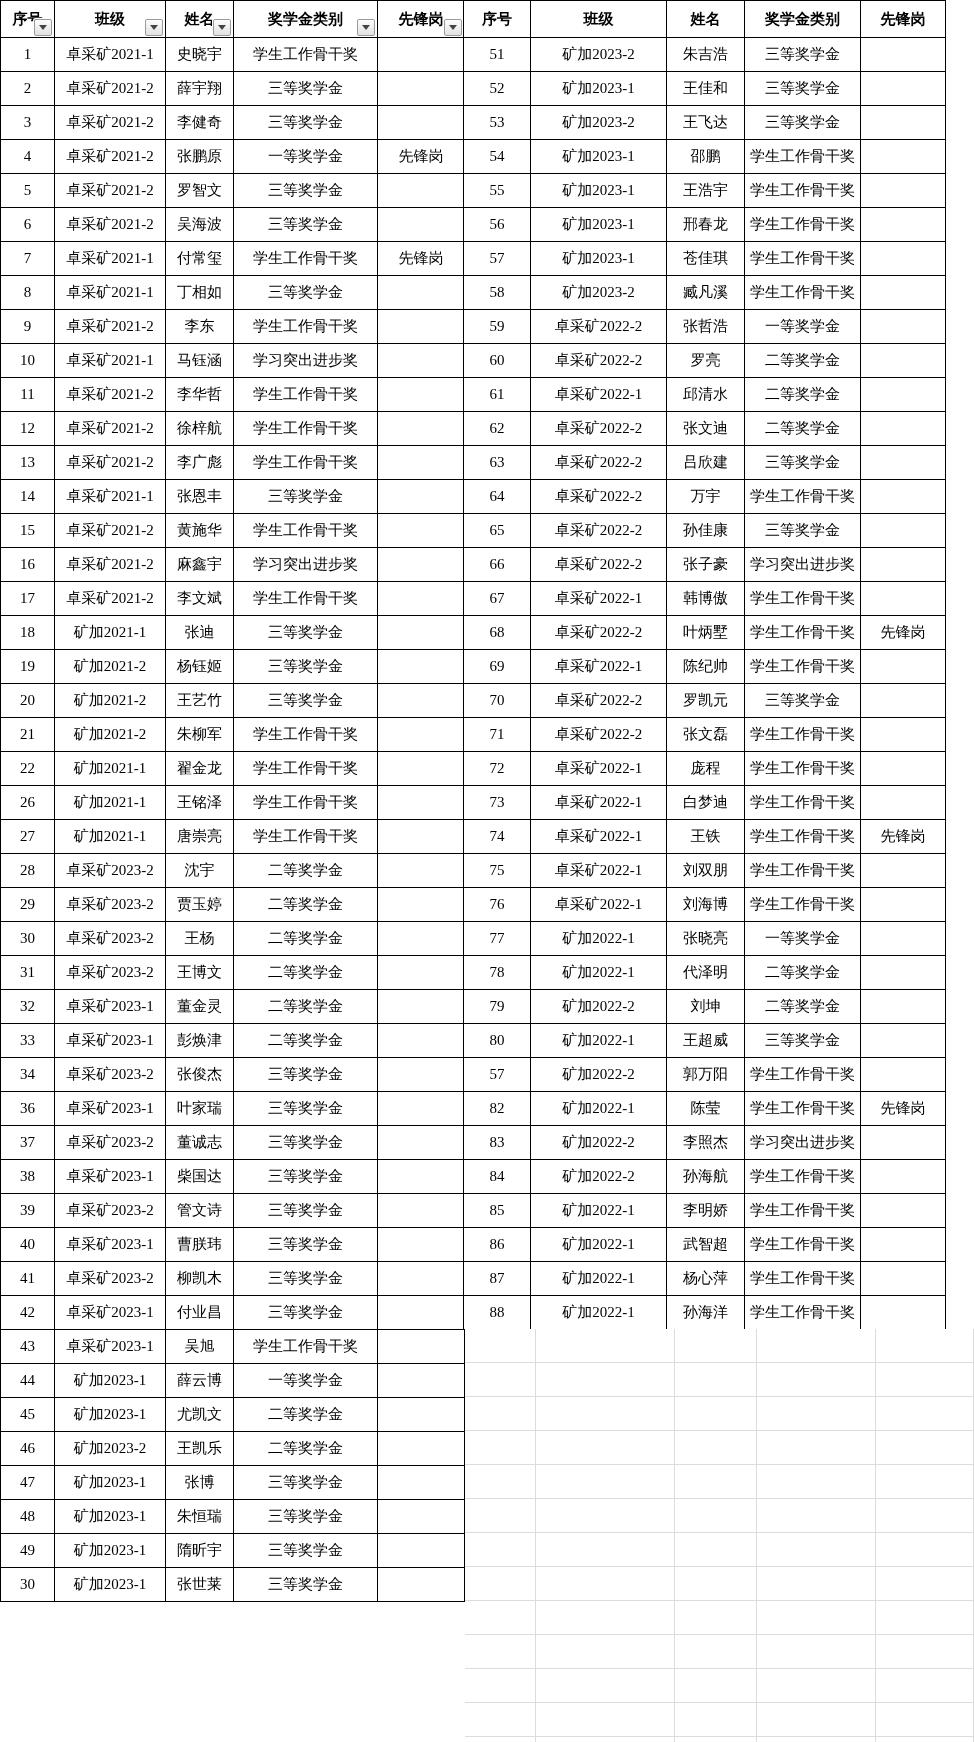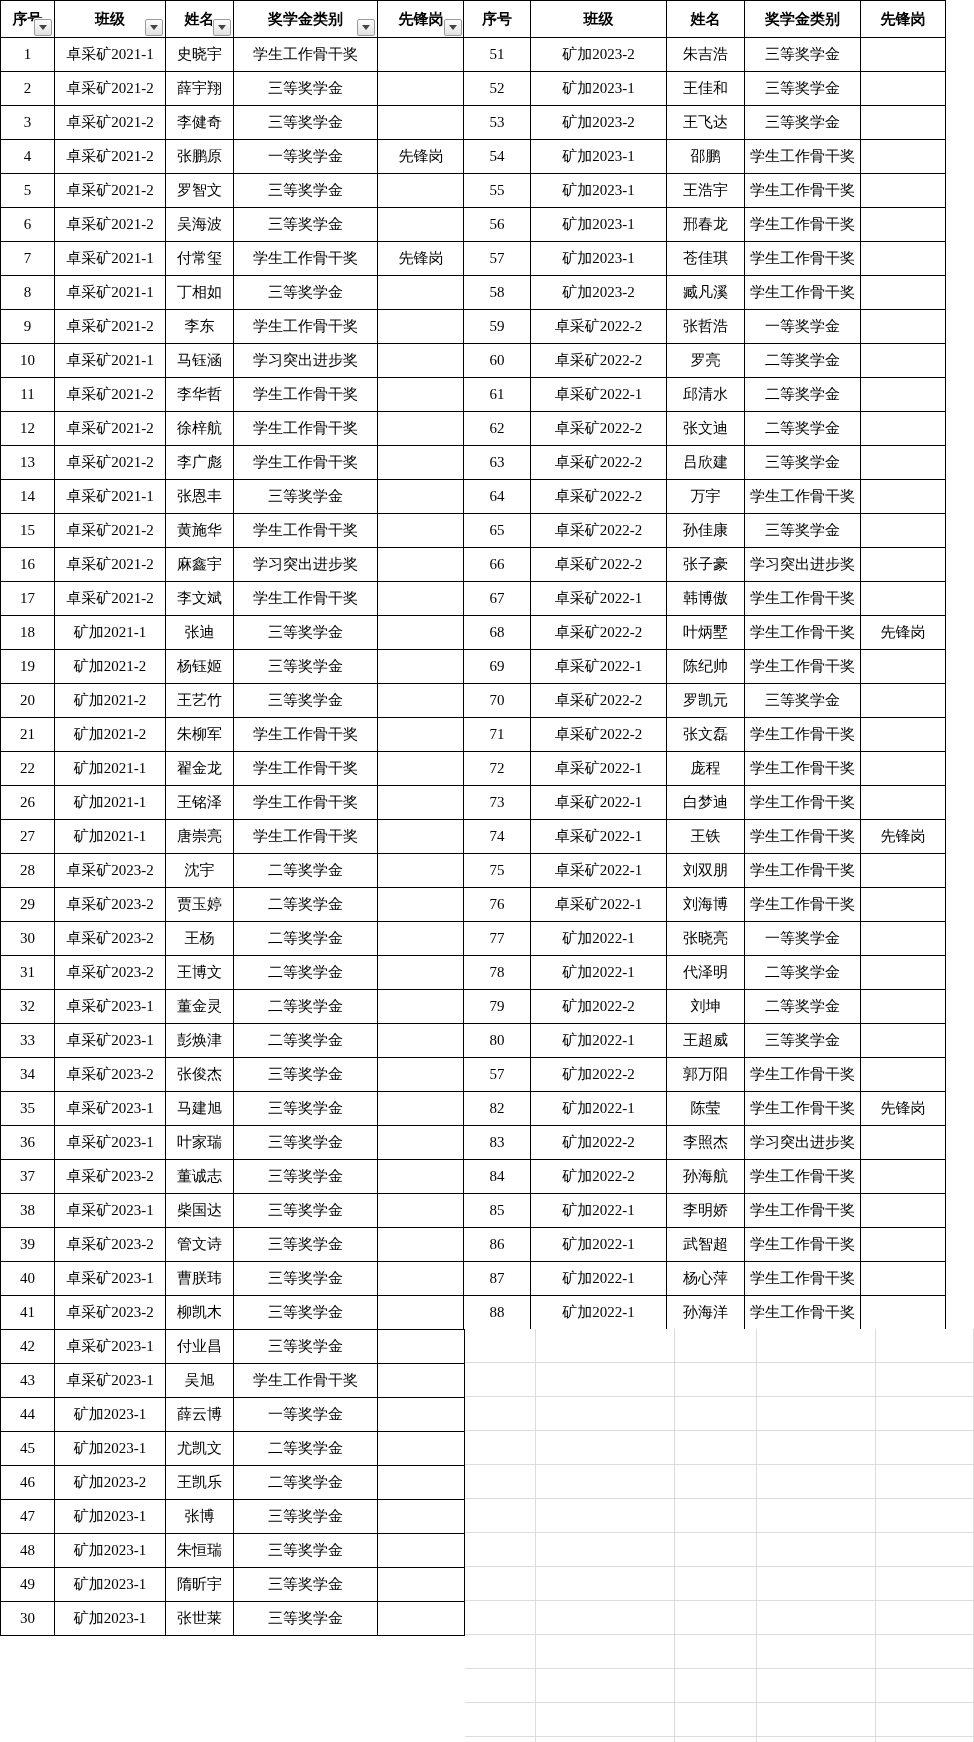--- a/index.html
+++ b/index.html
@@ -320,27 +320,20 @@
           <td></td>
         </tr>
         <tr>
           <td>34</td>
           <td>卓采矿2023-2</td>
           <td>张俊杰</td>
           <td>三等奖学金</td>
           <td></td>
         </tr>
         <tr>
-          <td>35</td>
-          <td>卓采矿2023-1</td>
-          <td>马建旭</td>
-          <td>三等奖学金</td>
-          <td></td>
-        </tr>
-        <tr>
           <td>36</td>
           <td>卓采矿2023-1</td>
           <td>叶家瑞</td>
           <td>三等奖学金</td>
           <td></td>
         </tr>
         <tr>
           <td>37</td>
           <td>卓采矿2023-2</td>
           <td>董诚志</td>

